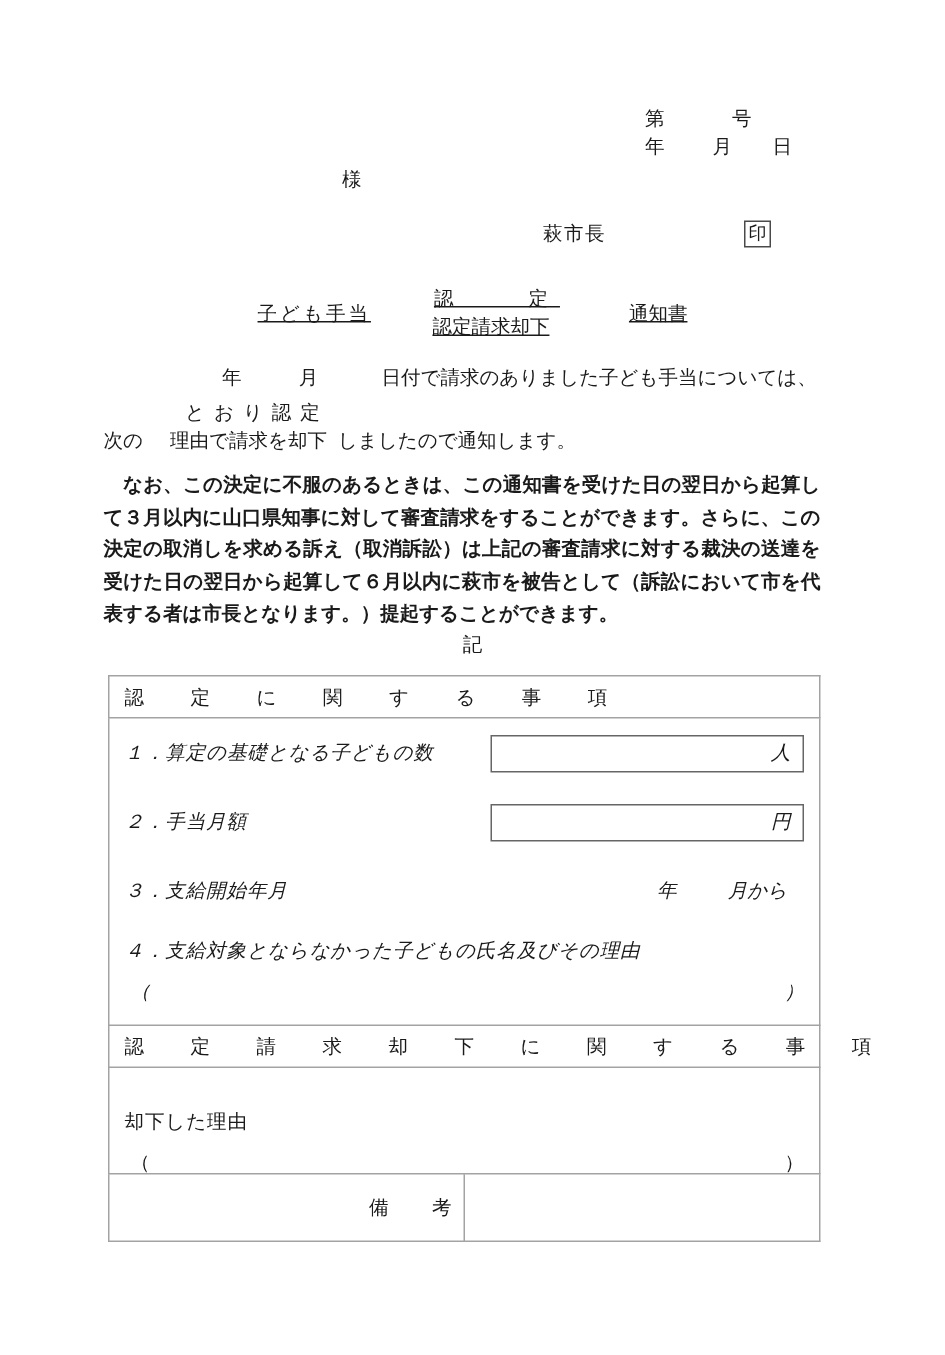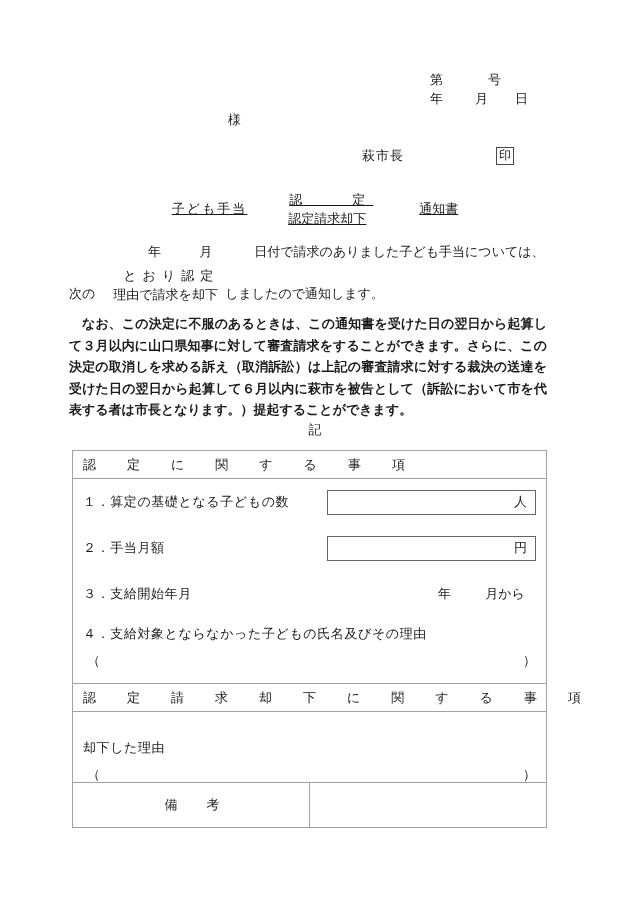--- a/index.html
+++ b/index.html
@@ -180,20 +180,21 @@
   .section-head {
     height: 27px;
     padding-left: 10px !important;
     letter-spacing: 9px;
     white-space: nowrap;
   }
   .items-cell {
     padding: 0 !important;
     height: 196px;
     vertical-align: top;
+    font-style: italic;
   }
   .item-row {
     position: relative;
     height: 46px;
     display: flex;
     align-items: center;
     padding-left: 10px;
   }
   .item-label { white-space: nowrap; letter-spacing: .6px; }
   .input-box {
@@ -237,21 +238,21 @@
   .reason-cell {
     height: 62px;
     vertical-align: top;
     padding: 7px 0 0 10px !important;
   }
   .reason-label { letter-spacing: .6px; margin-top: 20px; }
 
   .remarks-label {
     width: 82px;
     height: 44px;
-    text-align: center;
+    text-align: right;
     padding-left: 10px !important;
     letter-spacing: 8px;
     white-space: nowrap;
   }
   .remarks-value { height: 44px; }
 </style>
 </head>
 <body>
 
 <div class="page">

